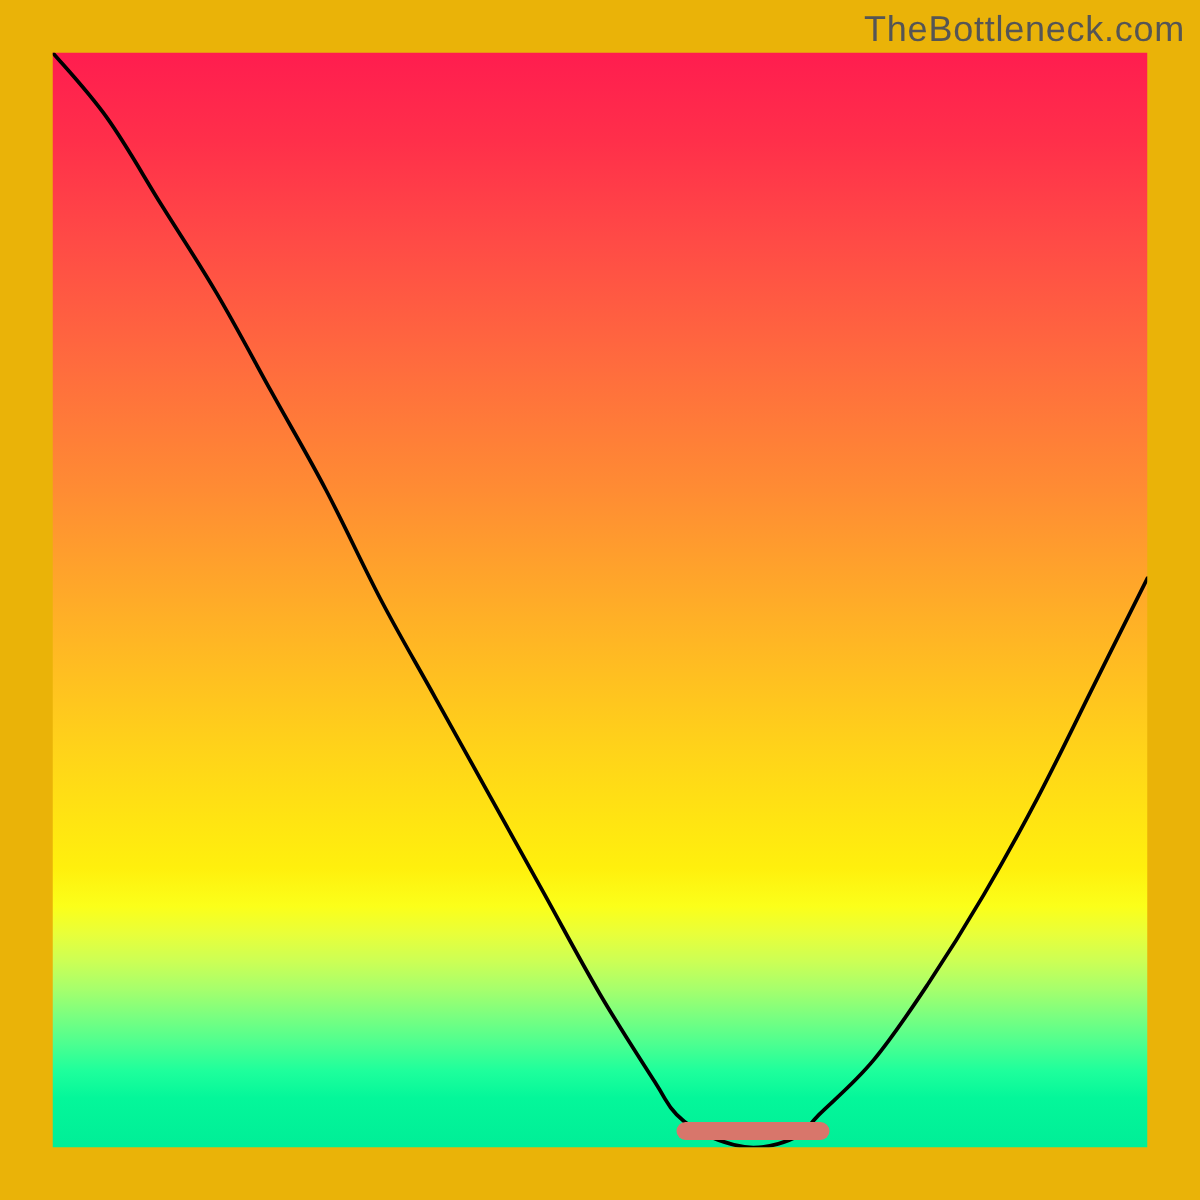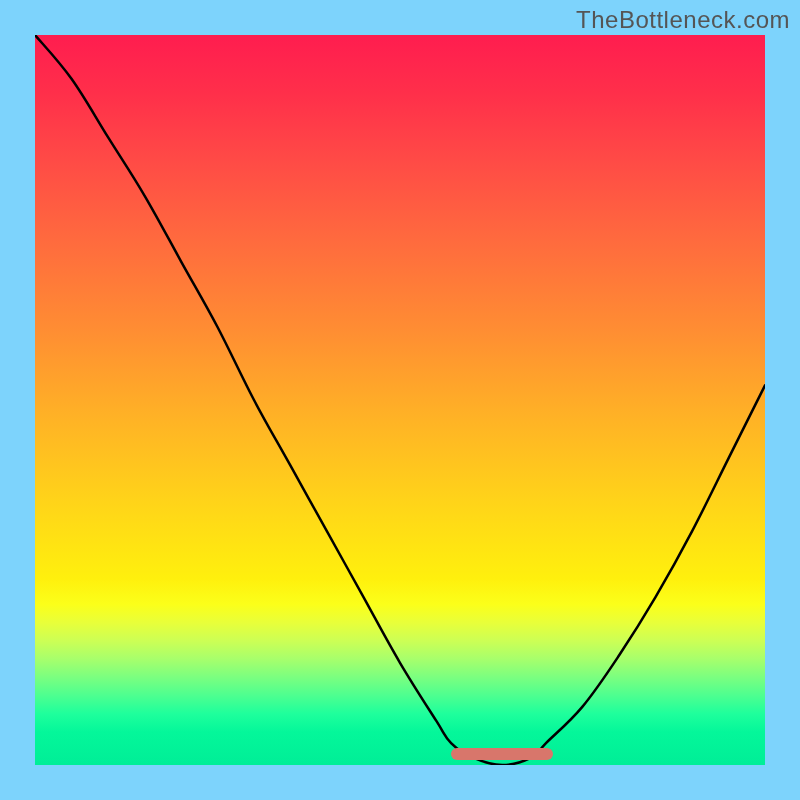--- a/index.html
+++ b/index.html
@@ -1,21 +1,21 @@
 <!DOCTYPE html>
 <html><head>
 <meta charset="utf-8">
 <style>
   * { margin: 0; padding: 0; box-sizing: border-box; }
   html, body { width: 800px; height: 800px; overflow: hidden; background: #000; }
   .frame {
     position: relative;
     width: 800px;
     height: 800px;
-    background: #7dd3fc;
+    background: #eab308;
   }
   .watermark {
     position: absolute;
     top: 6px;
     right: 10px;
     color: #555;
     font-family: Arial, Helvetica, sans-serif;
     font-size: 24px;
     font-weight: 400;
     letter-spacing: 0.5px;

